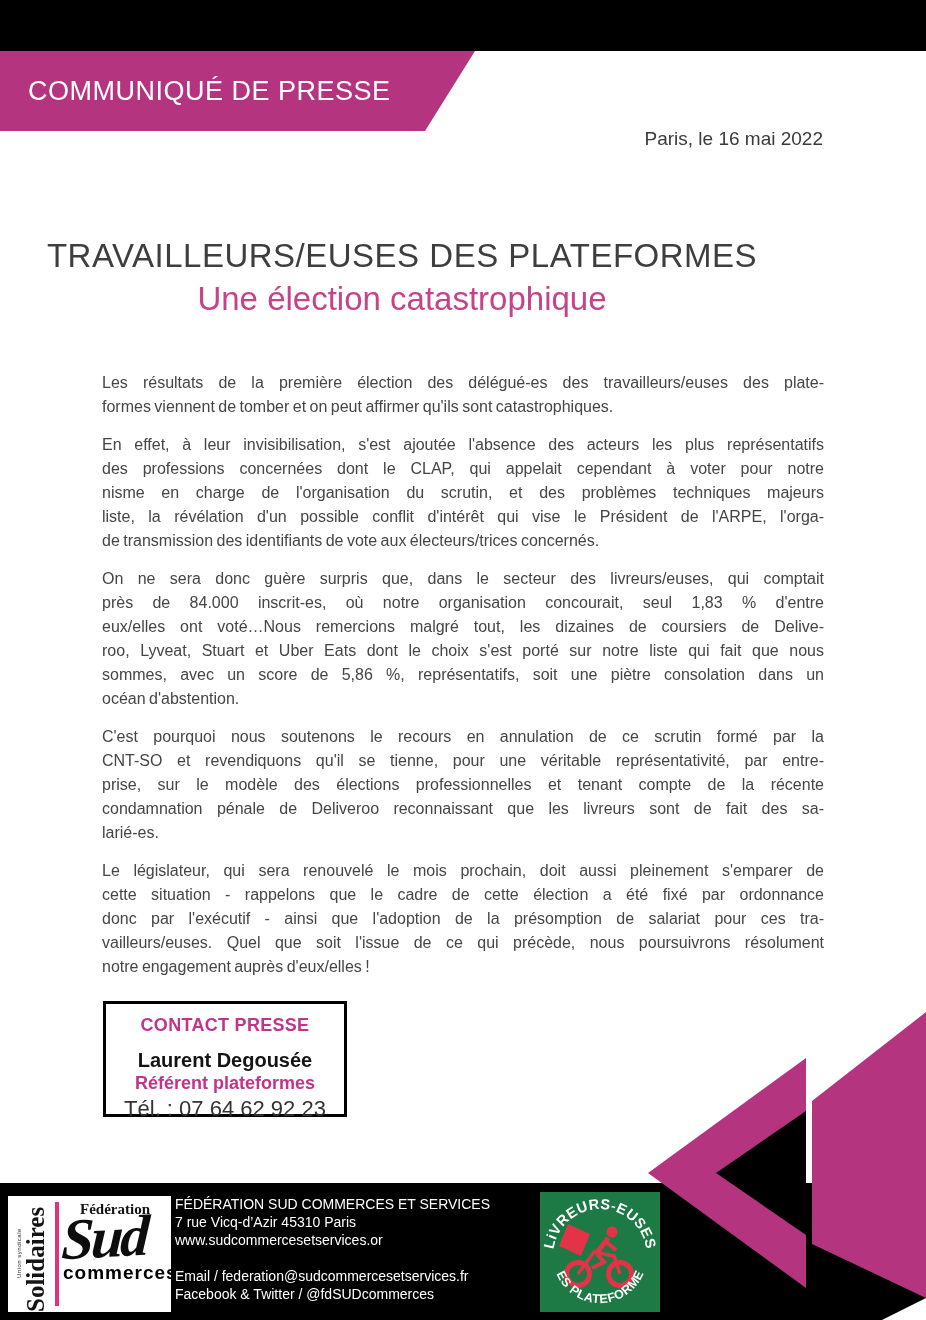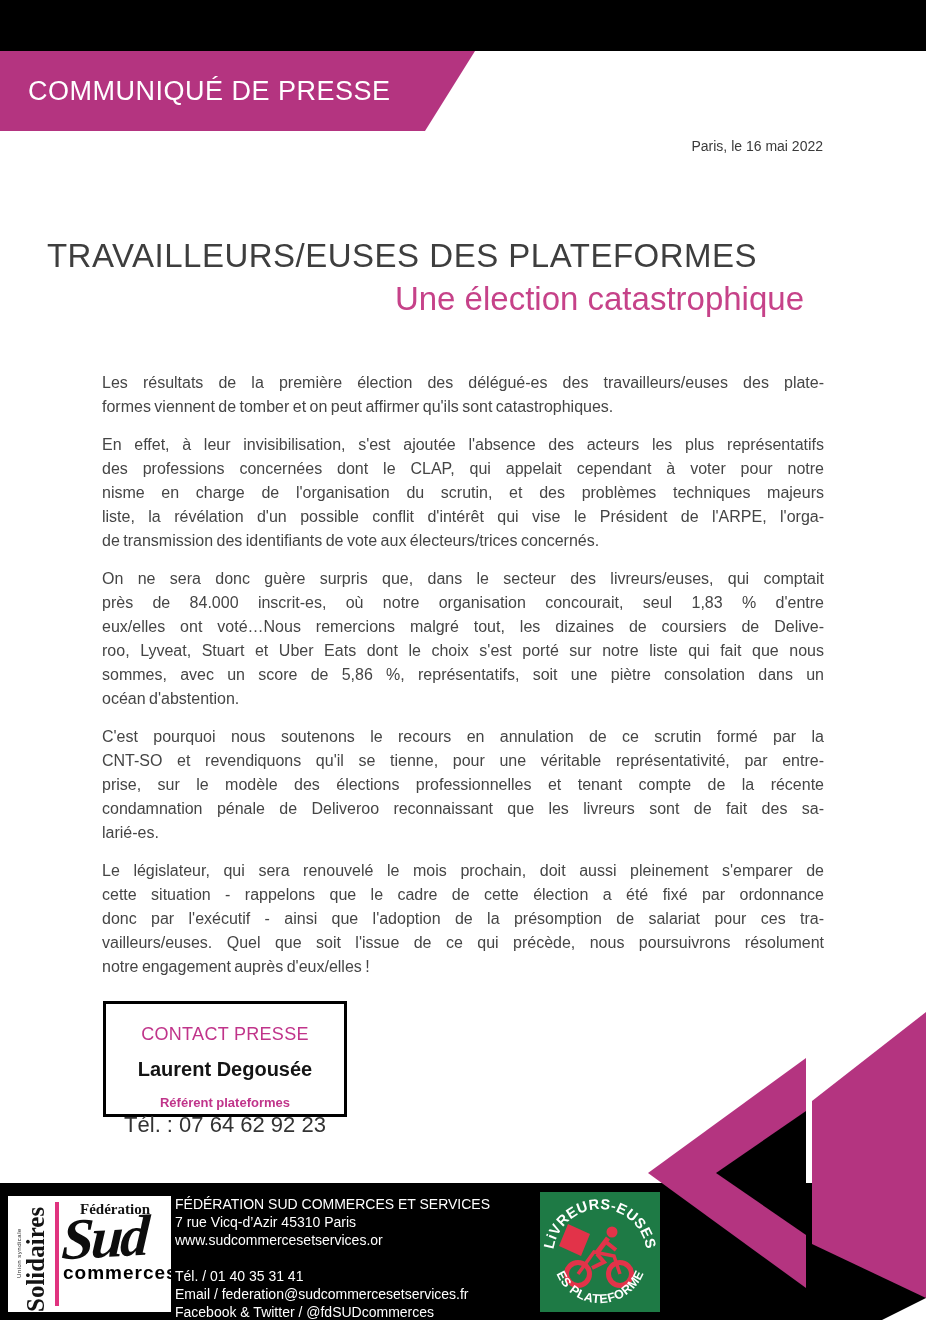--- a/index.html
+++ b/index.html
@@ -19,35 +19,35 @@
     font-family:"Liberation Sans",sans-serif;
   }
   .topbar{position:absolute;left:0;top:0;width:926px;height:51px;background:#000;}
   .banner{
     position:absolute;left:0;top:51px;width:480px;height:80px;
     background:var(--accent-pink);
     clip-path:polygon(0 0,475px 0,405px 112px,0 112px);
     display:flex;align-items:center;
   }
   .banner-label{color:#fff;font-size:27px;letter-spacing:.5px;padding-left:28px;font-weight:400;}
-  .dateline{position:absolute;right:103px;top:138px;font-size:14px;color:#3a3a3a;}
+  .dateline{position:absolute;right:103px;top:128px;font-size:19px;color:#3a3a3a;}
   .title-block{position:absolute;left:0;top:237px;width:804px;text-align:center;}
   .title-main{font-size:33px;color:var(--text-dark);letter-spacing:.5px;font-weight:400;}
-  .title-sub{font-size:33px;color:var(--title-pink);margin-top:5px;font-weight:400;text-align:right;}
+  .title-sub{font-size:33px;color:var(--title-pink);margin-top:5px;font-weight:400;}
   .body-text{position:absolute;left:102px;top:371px;width:722px;font-size:16px;line-height:24px;color:var(--body-text);word-spacing:-1px;}
   .para{margin-bottom:14px;}
   .line{text-align:justify;text-align-last:justify;text-justify:inter-word;white-space:normal;height:24px;overflow:hidden;}
   .line.last{text-align:center;text-align-last:left;}
   .contact-box{
     position:absolute;left:103px;top:1001px;width:244px;height:116px;
     border:3px solid #000;background:#fff;text-align:center;
   }
-  .contact-heading{color:#c0348a;font-weight:normal;font-size:18px;margin-top:20px;letter-spacing:.3px;}
+  .contact-heading{color:#c0348a;font-weight:bold;font-size:18px;margin-top:11px;letter-spacing:.3px;}
   .contact-name{color:#141414;font-weight:bold;font-size:20px;margin-top:13px;}
-  .contact-role{color:#c0348a;font-weight:bold;font-size:13px;margin-top:14px;}
+  .contact-role{color:#c0348a;font-weight:bold;font-size:18px;margin-top:1px;}
   .contact-phone{color:#333;font-size:22px;margin-top:2px;}
   .footer{position:absolute;left:0;top:1183px;width:926px;height:137px;background:#000;}
   
   .sud-box{position:absolute;left:8px;top:13px;width:163px;height:116px;background:#fff;overflow:hidden;}
   .sol-tiny{position:absolute;left:8px;top:12px;height:70px;writing-mode:vertical-rl;transform:rotate(180deg);font-size:6px;color:#222;letter-spacing:.5px;}
   .sol-name{position:absolute;left:14px;top:0;height:116px;writing-mode:vertical-rl;transform:rotate(180deg);
     display:flex;align-items:center;font-family:"Liberation Serif",serif;font-weight:bold;font-size:25px;color:#141414;}
   .sol-bar{position:absolute;left:47px;top:6px;width:4px;height:104px;background:var(--solidaires-pink);}
   .sud-federation{position:absolute;left:56px;top:5px;width:102px;text-align:center;font-family:"Liberation Serif",serif;font-weight:bold;font-size:15px;color:#131313;}
   .sud-script{position:absolute;left:54px;top:8px;font-family:"Liberation Serif",serif;font-style:italic;font-weight:bold;font-size:58px;letter-spacing:-3px;color:#0d0d0d;transform:skewX(-6deg) rotate(-3deg);}
@@ -135,21 +135,20 @@
     </div>
 
     <div class="footer-text">
       <div>
           <div>FÉDÉRATION SUD COMMERCES ET SERVICES</div>
           <div>7 rue Vicq-d’Azir 45310 Paris</div>
           <div>www.sudcommercesetservices.or</div>
         </div>
       <div class="footer-gap"></div>
       <div>
-          <div>Tél. / 01 40 35 31 41</div>
           <div>Email / federation@sudcommercesetservices.fr</div>
           <div>Facebook &amp; Twitter / @fdSUDcommerces</div>
         </div>
     </div>
 
     <svg class="riders-logo" viewBox="0 0 120 120">
       <rect x="0" y="0" width="120" height="120" style="fill:var(--logo-green)"></rect>
       <defs>
         <path id="arcTop" d="M 14.6 76.2 A 47 47 0 1 1 105.4 76.2" fill="none"></path>
         <path id="arcBottom" d="M 17.4 83.9 A 47 47 0 0 0 102.6 83.9" fill="none"></path>

